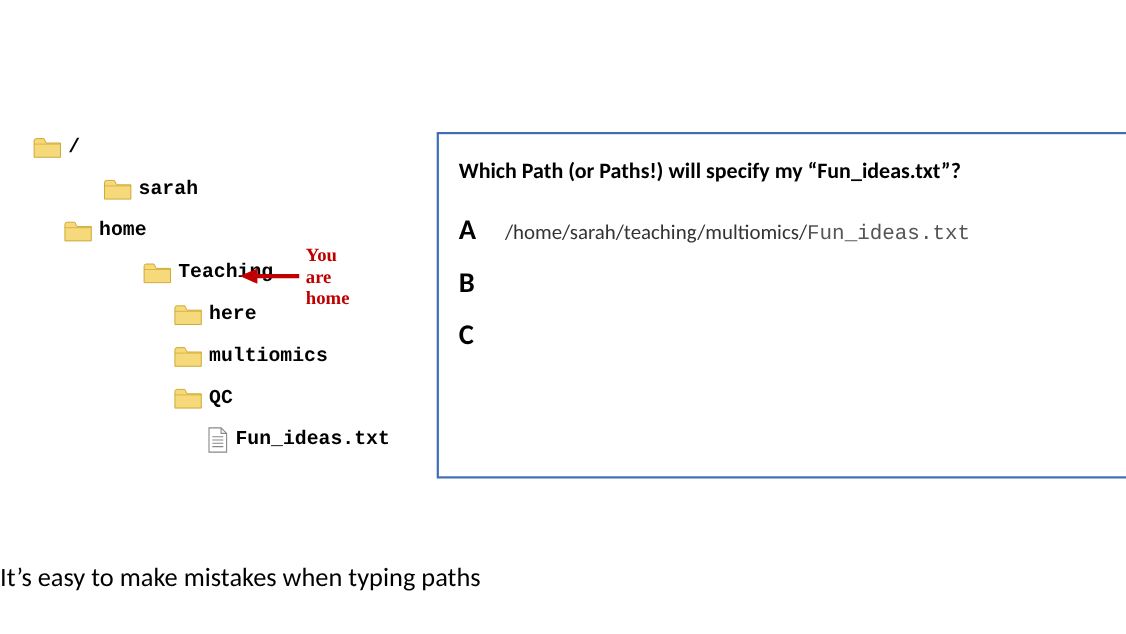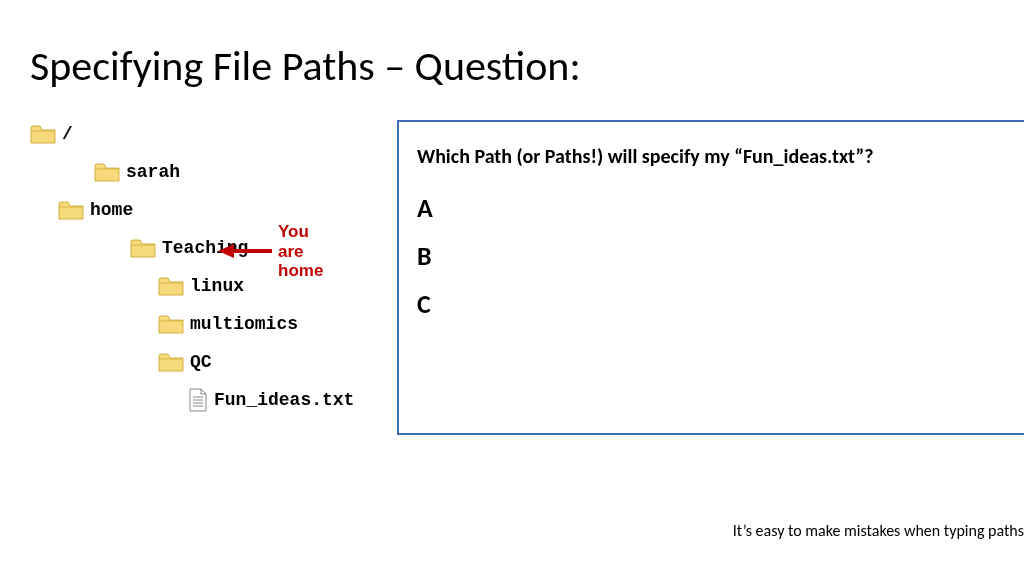--- a/index.html
+++ b/index.html
@@ -11,36 +11,35 @@
     .indent-0 { padding-left: 0; }
     .indent-1 { padding-left: 28px; }
     .indent-2 { padding-left: 64px; }
     .indent-3 { padding-left: 100px; }
     .indent-4 { padding-left: 128px; }
     .indent-5 { padding-left: 158px; }
     .folder-icon { width: 26px; height: 20px; margin-right: 6px; position: relative; flex-shrink: 0; }
     .folder-icon svg { display: block; }
     .file-icon { width: 20px; height: 24px; margin-right: 6px; flex-shrink: 0; }
     .tree-label { font-family: "Courier New", monospace; font-weight: bold; font-size: 18px; color: #000; }
-    .annotation { position: absolute; left: 278px; top: 222px; color: #c00000; font-family: Liberation Sans, sans-serif; font-weight: bold; font-size: 17px; line-height: 1.15; }
+    .annotation { position: absolute; left: 278px; top: 222px; color: #c00000; font-family: Liberation Serif, serif; font-weight: bold; font-size: 17px; line-height: 1.15; }
     .arrow { position: absolute; left: 218px; top: 242px; }
     .question-box { position: absolute; left: 397px; top: 120px; width: 662px; height: 315px; border: 2px solid #3c6fb5; padding: 22px 18px 10px 18px; }
     .question-text { font-size: 20px; font-weight: bold; color: #000; margin-bottom: 24px; }
     .option { display: flex; align-items: baseline; margin-bottom: 16px; }
     .option-letter { font-size: 26px; font-weight: bold; width: 42px; color: #000; }
     .option-text { font-size: 19px; color: #333; }
     .option-text .mono { font-family: "Courier New", monospace; font-size: 19px; color: #555; }
-    .footer-text { position: absolute; left: 0; right: 0; bottom: 36px; text-align: right; font-size: 16px; color: #000; }
+    .footer-text { position: absolute; left: 0; right: 0; bottom: 36px; text-align: left; font-size: 24px; color: #000; }
   </style>
 </head>
 <body>
 
 <div class="slide">
 
-  <div class="title">Specifying File Paths – Question:</div>
 
   <div class="tree">
     <div class="tree-row indent-0">
       <span class="folder-icon">
         <svg viewBox="0 0 26 20">
             <path d="M1 4 L1 19 L25 19 L25 6 L12 6 L10 2 L3 2 Q1 2 1 4 Z" fill="#f5d97a" stroke="#c9a227" stroke-width="0.8"></path>
             <path d="M1 7 L25 7" stroke="#c9a227" stroke-width="0.6"></path>
           </svg>
       </span>
       <span class="tree-label">/</span>
@@ -72,21 +71,21 @@
       </span>
       <span class="tree-label">Teaching</span>
     </div>
     <div class="tree-row indent-4">
       <span class="folder-icon">
         <svg viewBox="0 0 26 20">
             <path d="M1 4 L1 19 L25 19 L25 6 L12 6 L10 2 L3 2 Q1 2 1 4 Z" fill="#f5d97a" stroke="#c9a227" stroke-width="0.8"></path>
             <path d="M1 7 L25 7" stroke="#c9a227" stroke-width="0.6"></path>
           </svg>
       </span>
-      <span class="tree-label">linux</span>
+      <span class="tree-label">here</span>
     </div>
     <div class="tree-row indent-4">
       <span class="folder-icon">
         <svg viewBox="0 0 26 20">
             <path d="M1 4 L1 19 L25 19 L25 6 L12 6 L10 2 L3 2 Q1 2 1 4 Z" fill="#f5d97a" stroke="#c9a227" stroke-width="0.8"></path>
             <path d="M1 7 L25 7" stroke="#c9a227" stroke-width="0.6"></path>
           </svg>
       </span>
       <span class="tree-label">multiomics</span>
     </div>
@@ -124,20 +123,21 @@
   <div class="annotation">
     <div>You</div>
     <div>are</div>
     <div>home</div>
   </div>
 
   <div class="question-box">
     <div class="question-text">Which Path (or Paths!) will specify my “Fun_ideas.txt”?</div>
     <div class="option">
       <div class="option-letter">A</div>
+      <div class="option-text"><span>/home/sarah/teaching/multiomics/</span><span class="mono">Fun_ideas.txt</span></div>
     </div>
     <div class="option">
       <div class="option-letter">B</div>
     </div>
     <div class="option">
       <div class="option-letter">C</div>
     </div>
   </div>
 
   <div class="footer-text">It’s easy to make mistakes when typing paths</div>

